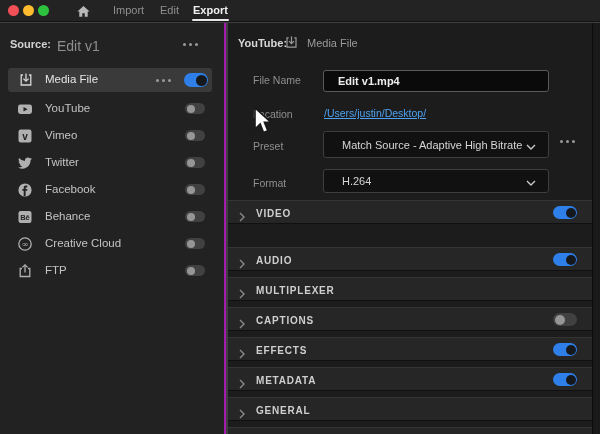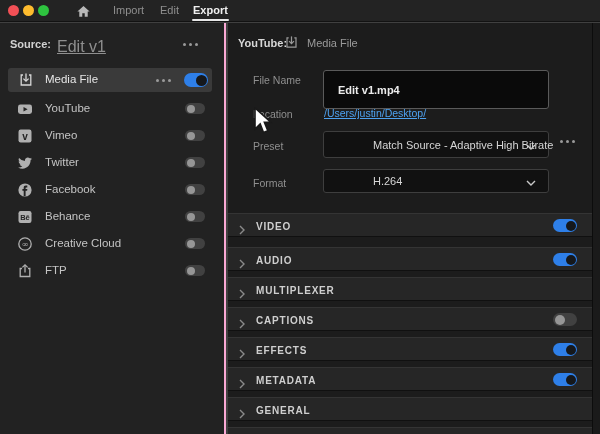--- a/index.html
+++ b/index.html
@@ -14,24 +14,24 @@
   .light.yellow{ left:23px; background:#febc2e; }
   .light.green { left:38px; background:#2ec33f; }
   .home { position:absolute; left:76px; top:4px; width:15px; height:15px; }
   .tab { position:absolute; top:4px; font-size:11px; color:#8f8f8f; cursor:default; }
   .tab.import { left:113px; }
   .tab.edit   { left:160px; }
   .tab.export { left:193px; color:#f0f0f0; font-weight:bold; }
   .tab-underline { position:absolute; left:192px; top:19px; width:37px; height:2px; background:#e8e8e8; border-radius:1px; }
 
   
-  .left-panel { position:absolute; left:0; top:23px; width:226px; height:411px; background:#222222; border-right:2px solid #f9a8d4; }
+  .left-panel { position:absolute; left:0; top:23px; width:226px; height:411px; background:#222222; border-right:2px solid #a21caf; }
   .source-row { position:absolute; left:0; top:13px; width:226px; height:18px; }
   .source-label { position:absolute; left:10px; top:2px; font-size:11px; font-weight:bold; color:#d2d2d2; }
-  .source-value { position:absolute; left:57px; top:2px; font-size:16px; color:#8f8f8f;text-decoration:underline; }
+  .source-value { position:absolute; left:57px; top:2px; font-size:14px; color:#8f8f8f; }
   .dots { display:inline-flex; gap:3px; align-items:center; }
   .dots i { width:3px; height:3px; border-radius:50%; background:#9a9a9a; }
   .source-menu { position:absolute; left:183px; top:7px; }
 
   .dest-selected { position:absolute; left:8px; top:45px; width:204px; height:24px; background:#3a3a3a; border-radius:3px; }
   .dest-selected .d-icon { position:absolute; left:10px; top:4px; width:16px; height:16px; }
   .dest-selected .d-label { position:absolute; left:37px; top:5px; font-size:11.5px; color:#e6e6e6; }
   .dest-selected .d-menu { position:absolute; left:148px; top:11px; }
   .toggle { position:absolute; border-radius:8px; background:#414141; }
   .knob { position:absolute; left:1.5px; top:1.5px; border-radius:50%; background:#969696; }
@@ -47,26 +47,26 @@
   .dest-row .d-label { position:absolute; left:45px; top:7px; font-size:11.5px; color:#c4c4c4; }
   .dest-row .toggle { left:185px; top:8px; }
 
   
   .right-panel { position:absolute; left:228px; top:23px; width:364px; height:411px; background:#1c1c1c; }
   .settings-label { position:absolute; left:10px; top:14px; font-size:11px; font-weight:bold; color:#d8d8d8; }
   .settings-icon { position:absolute; left:56px; top:12px; width:15px; height:15px; }
   .settings-value { position:absolute; left:79px; top:14px; font-size:11px; color:#9a9a9a; }
 
   .f-label { position:absolute; left:25px; font-size:10.5px; color:#8f8f8f; }
-  .filename-input { position:absolute; left:95px; top:47px; width:226px; height:39px; background:#0a0a0a;
+  .filename-input { position:absolute; left:95px; top:47px; width:226px; height:22px; background:#0a0a0a;
     border:1px solid #5a5a5a; border-radius:3px; color:#ececec; font-size:11px; font-weight:bold;
     padding:0 0 0 14px; font-family:"Liberation Sans","DejaVu Sans",sans-serif; }
   .location-link { position:absolute; left:96px; top:84px; font-size:10.5px; color:var(--link,#4da1f0); text-decoration:underline; }
   .dropdown { position:absolute; left:95px; width:226px; background:#111111; border:1px solid #3e3e3e; border-radius:3px; }
-  .dropdown .dd-text { position:absolute; left:18px; top:50%; transform:translateY(-50%); font-size:11px; color:#d6d6d6; white-space:nowrap;margin-left:31px; }
+  .dropdown .dd-text { position:absolute; left:18px; top:50%; transform:translateY(-50%); font-size:11px; color:#d6d6d6; white-space:nowrap; }
   .dropdown .dd-chevron { position:absolute; right:12px; top:50%; transform:translateY(-50%); }
   .dd-preset { top:108px; height:27px; }
   .dd-format { top:146px; height:24px; }
   .preset-more { position:absolute; left:332px; top:117px; }
 
   .section-row { position:absolute; left:0; width:364px; height:24px; background:#262626;
     border-top:1px solid #343434; border-bottom:1px solid #101010; }
   .section-row .chev { position:absolute; left:11px; top:7px; }
   .section-row .s-label { position:absolute; left:28px; top:7px; font-size:10px; font-weight:bold; letter-spacing:0.8px; color:#cfcfcf; }
   .section-row .toggle { right:15px; top:5px; position:absolute; left:auto; }
@@ -253,21 +253,21 @@
     <span class="f-label" style="top:154px">Format</span>
     <div class="dropdown dd-format">
       <span class="dd-text">H.264</span>
       <span class="dd-chevron">
         <svg width="10" height="6" viewBox="0 0 10 6" fill="none" stroke="#c8c8c8" stroke-width="1.4">
             <polyline points="1,1 5,5 9,1"></polyline>
           </svg>
       </span>
     </div>
 
-    <div class="section-row" style="top:190px">
+    <div class="section-row" style="top:177px">
       <span class="chev"><svg width="6" height="10" viewBox="0 0 6 10" fill="none" stroke="#8a8a8a" stroke-width="1.4">
             <polyline points="1,1 5,5 1,9"></polyline>
           </svg></span>
       <span class="s-label">VIDEO</span>
       <span class="toggle tg-mid t-on">
           <span class="knob"></span>
         </span>
     </div>
     <div class="section-row" style="top:224px">
       <span class="chev"><svg width="6" height="10" viewBox="0 0 6 10" fill="none" stroke="#8a8a8a" stroke-width="1.4">

